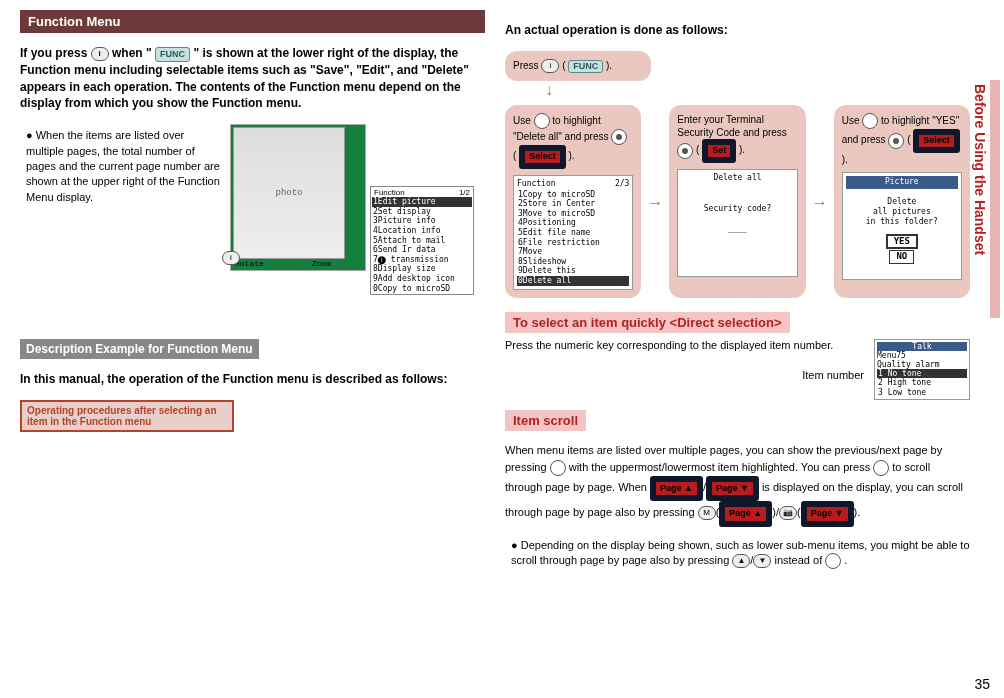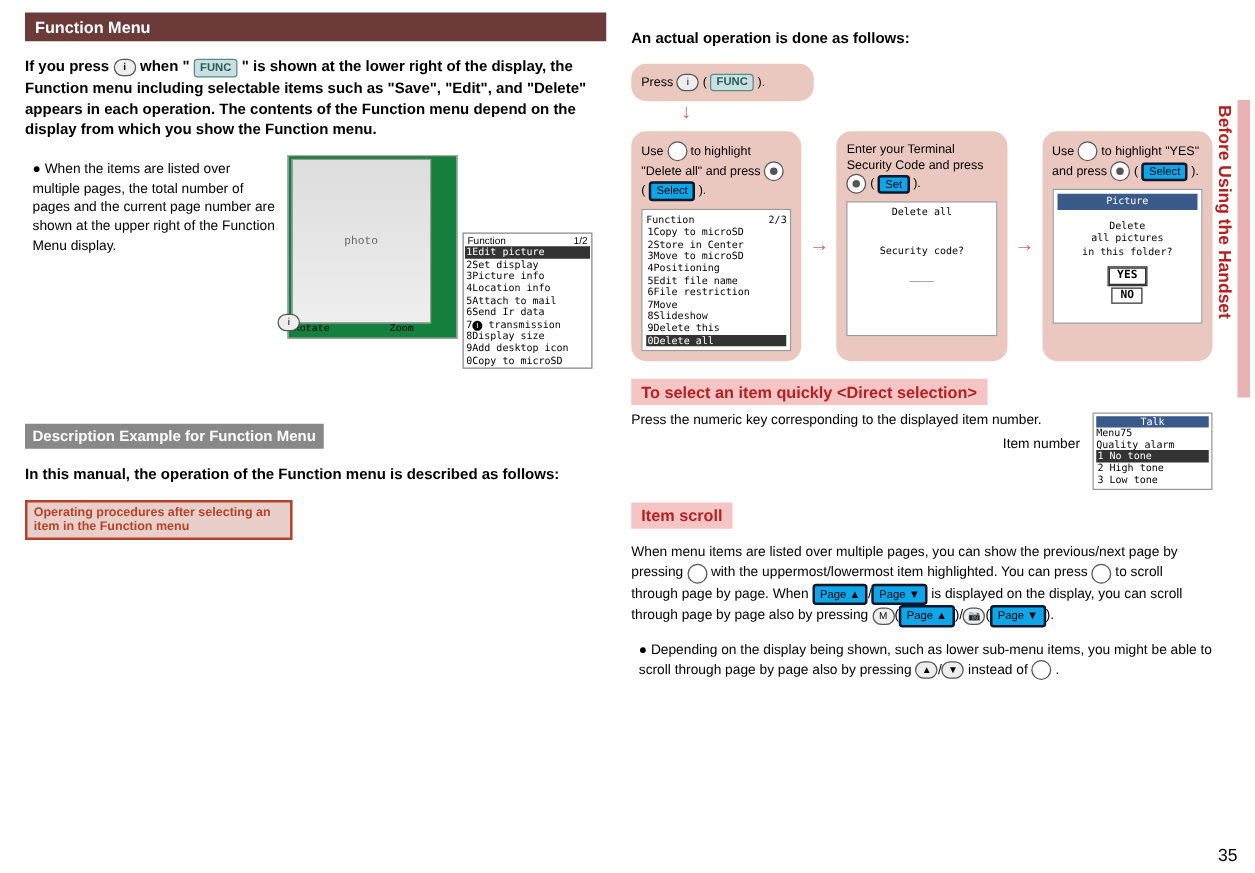--- a/index.html
+++ b/index.html
@@ -92,26 +92,26 @@
   content: "";
   display: block;
   width: 6px;
   height: 6px;
   border-radius: 50%;
   background: #555;
   margin: 4px auto;
 }
 .pill-label {
   display: inline-block;
-  background: #0ea5e9;
-  border: 2px solid #0f172a;
+  background: #b91c1c;
+  border: 6px solid #0f172a;
   border-radius: 3px;
   padding: 0 4px;
   font-size: 9px;
-  font-weight: normal;
+  font-weight: bold;
 }
 .row-top {
   display: flex;
   gap: 10px;
   align-items: flex-start;
 }
 .mock-display {
   width: 130px;
   border: 1px solid #aaa;
   padding: 2px;
@@ -405,21 +405,21 @@
         </div>
       </div>
     </div>
 
     <div style="margin-top:14px">
       <span class="red-heading">To select an item quickly &lt;Direct selection&gt;</span>
     </div>
     <div style="display:flex; gap:10px; margin-top:6px; align-items:flex-start">
       <div style="flex:1">
         <div>Press the numeric key corresponding to the displayed item number.</div>
-        <div style="text-align:right; margin-top:7px">
+        <div style="text-align:right; margin-top:18px">
           <span>Item number</span>
         </div>
       </div>
       <div class="screen-right">
         <div class="bar">Talk</div>
         <div>Menu75</div>
         <div>Quality alarm</div>
         <div class="mock-item hl">1 <span>No tone</span></div>
         <div class="mock-item">2 <span>High tone</span></div>
         <div class="mock-item">3 <span>Low tone</span></div>

